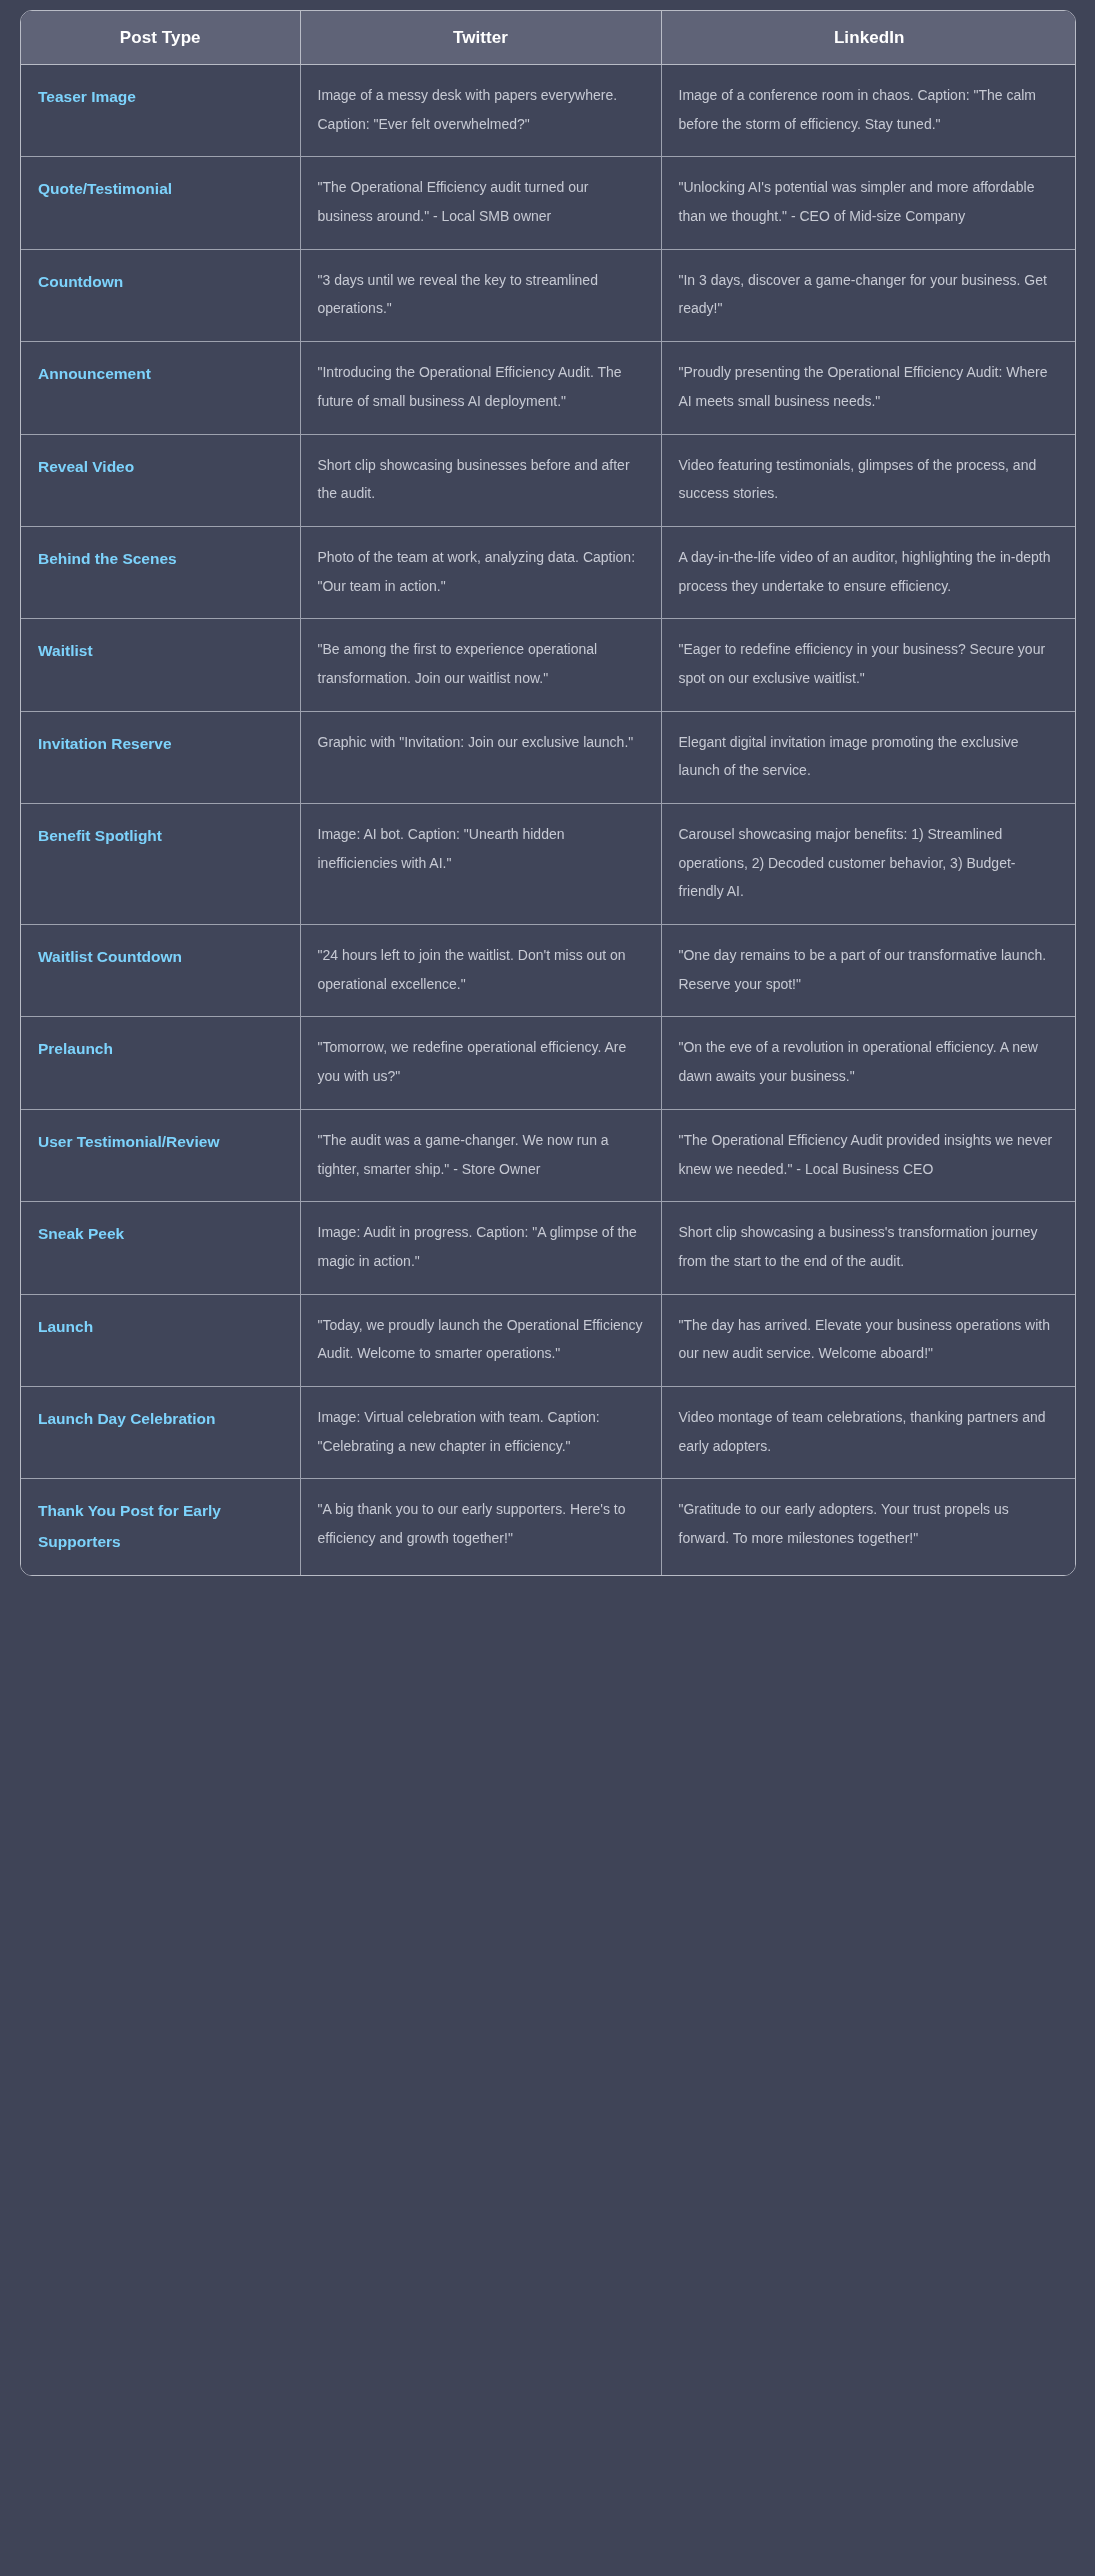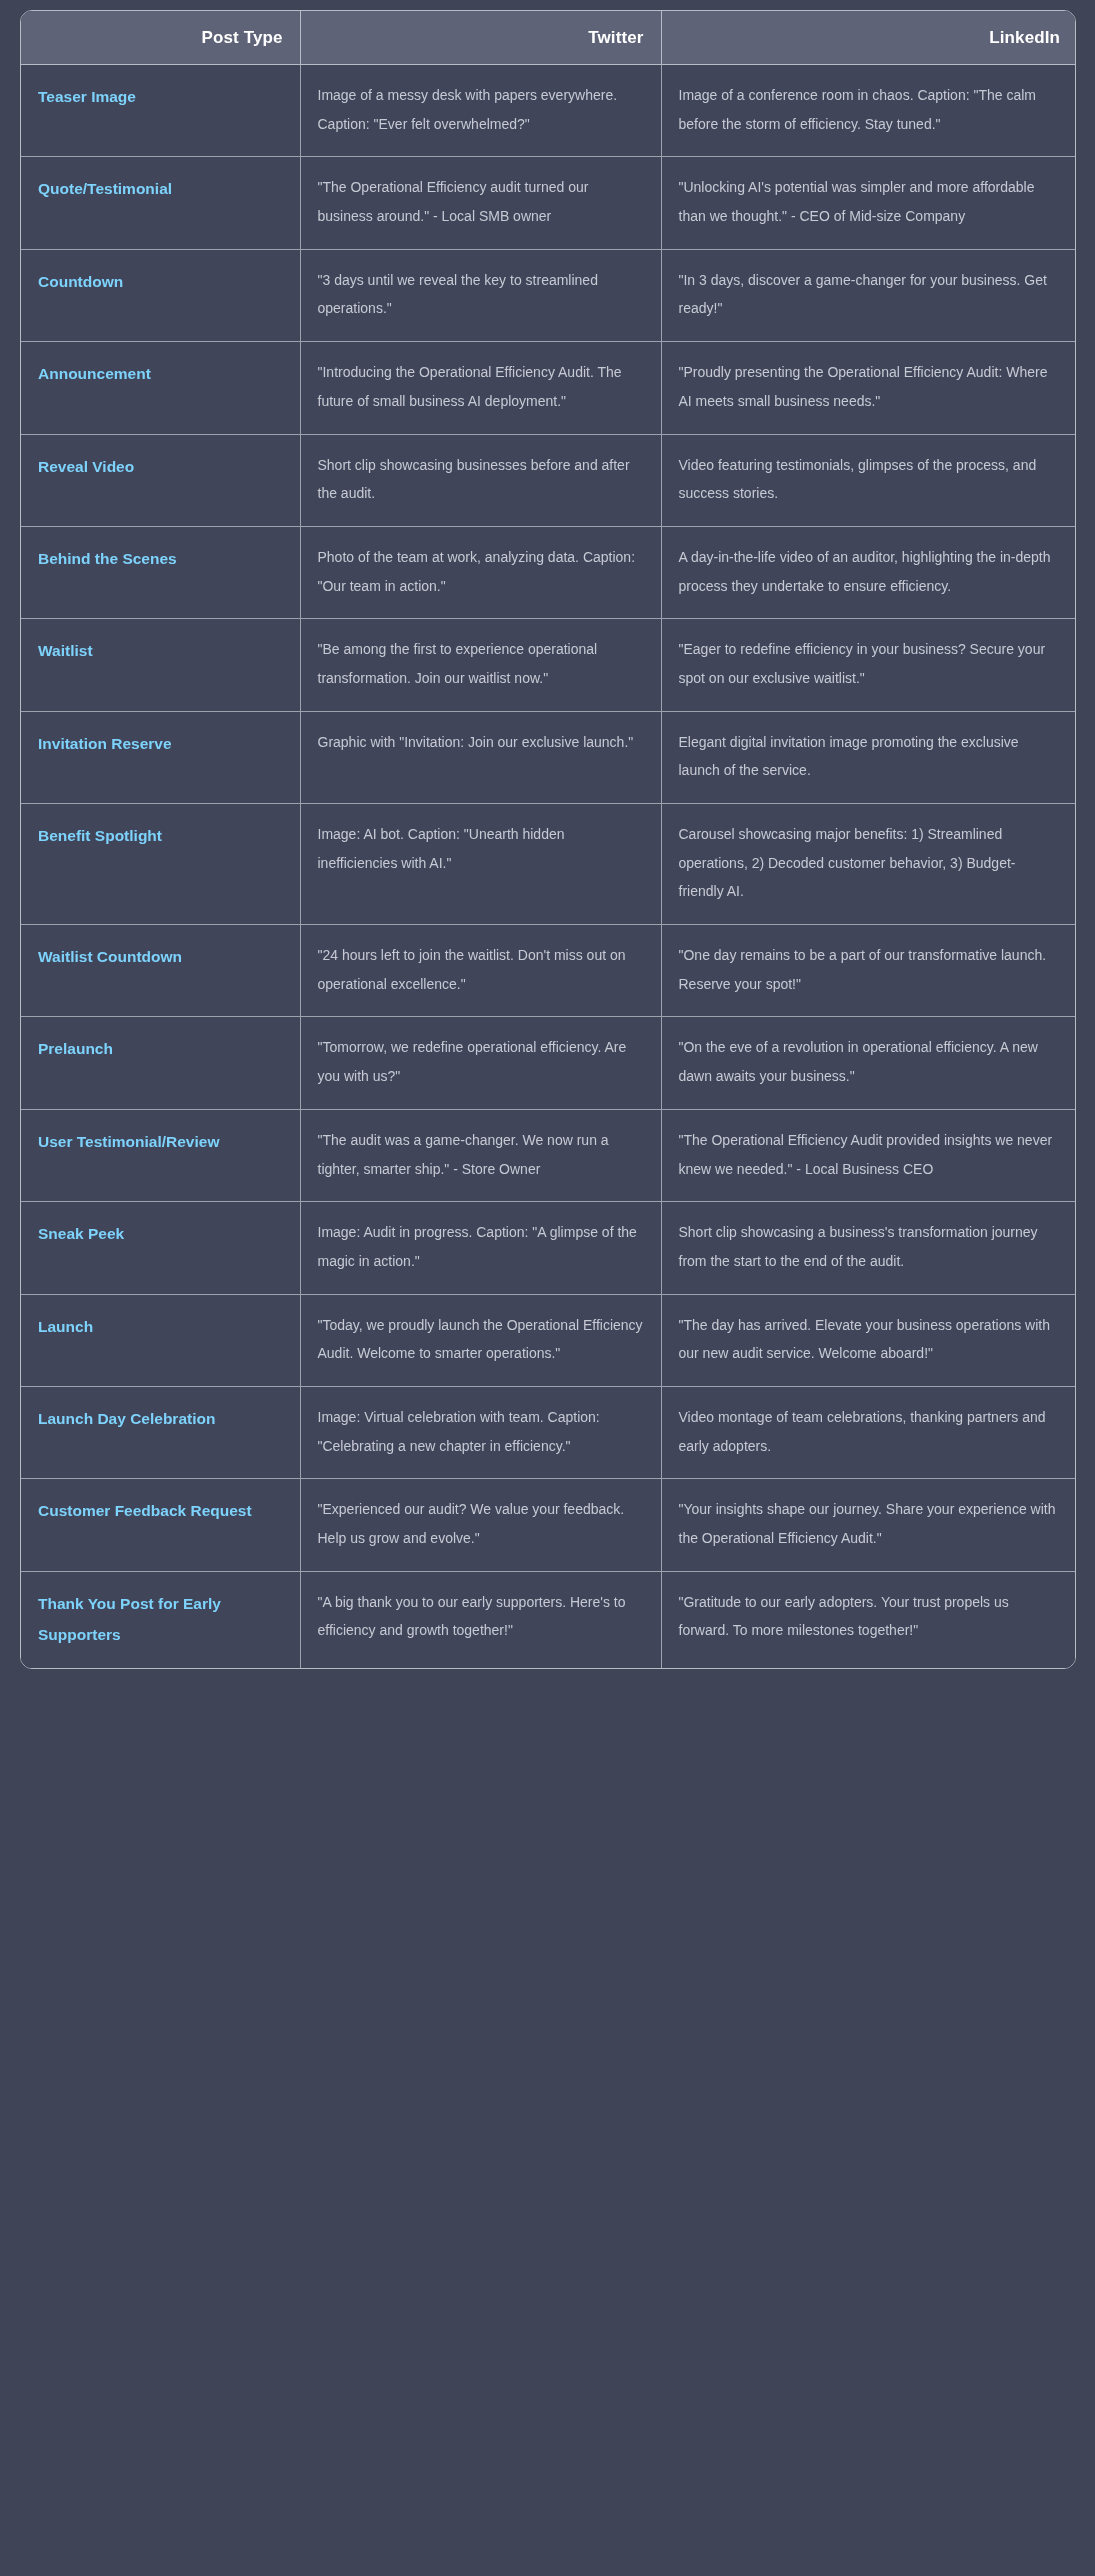--- a/index.html
+++ b/index.html
@@ -34,21 +34,21 @@
   }
   table.schedule col.c1 { width: 279px; }
   table.schedule col.c2 { width: 361px; }
   table.schedule col.c3 { width: 416px; }
 
   table.schedule thead th {
     background: #5f6377;
     color: #ffffff;
     font-weight: bold;
     font-size: 17px;
-    text-align: right;
+    text-align: center;
     padding: 17px 17px 16px 17px;
     border-right: 1px solid #b9bcc6;
     border-bottom: 1px solid #b9bcc6;
     vertical-align: middle;
     letter-spacing: 0.1px;
   }
   table.schedule thead th:last-child { border-right: none; }
 
   table.schedule tbody td {
     border-right: 1px solid #9ea2af;
@@ -158,25 +158,20 @@
             <td class="post-type">Launch</td>
             <td class="twitter-cell">"Today, we proudly launch the Operational Efficiency Audit. Welcome to smarter operations."</td>
             <td class="linkedin-cell">"The day has arrived. Elevate your business operations with our new audit service. Welcome aboard!"</td>
           </tr>
           <tr>
             <td class="post-type">Launch Day Celebration</td>
             <td class="twitter-cell">Image: Virtual celebration with team. Caption: "Celebrating a new chapter in efficiency."</td>
             <td class="linkedin-cell">Video montage of team celebrations, thanking partners and early adopters.</td>
           </tr>
           <tr>
-            <td class="post-type">Customer Feedback Request</td>
-            <td class="twitter-cell">"Experienced our audit? We value your feedback. Help us grow and evolve."</td>
-            <td class="linkedin-cell">"Your insights shape our journey. Share your experience with the Operational Efficiency Audit."</td>
-          </tr>
-          <tr>
             <td class="post-type">Thank You Post for Early Supporters</td>
             <td class="twitter-cell">"A big thank you to our early supporters. Here's to efficiency and growth together!"</td>
             <td class="linkedin-cell">"Gratitude to our early adopters. Your trust propels us forward. To more milestones together!"</td>
           </tr>
         </tbody>
     </table>
   </div>
 </div>
 
 

